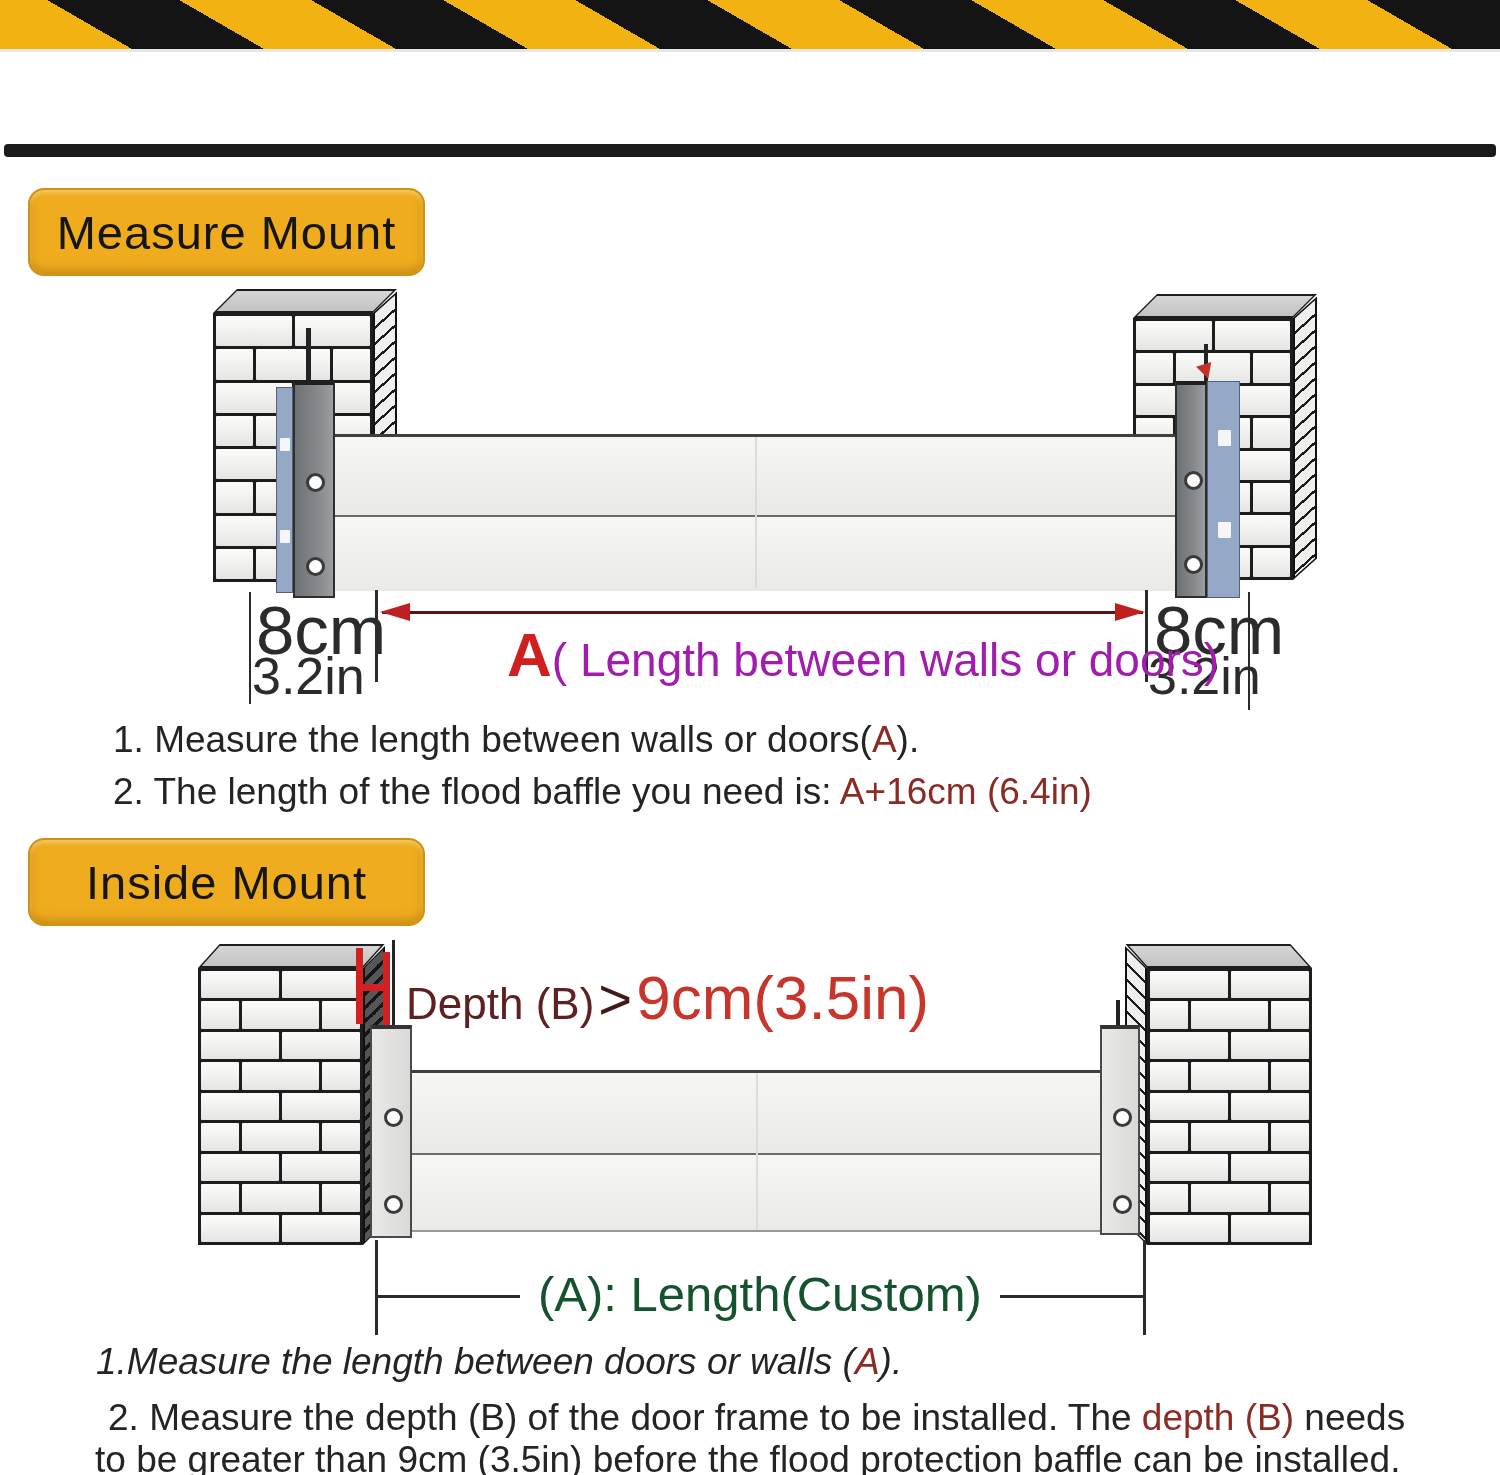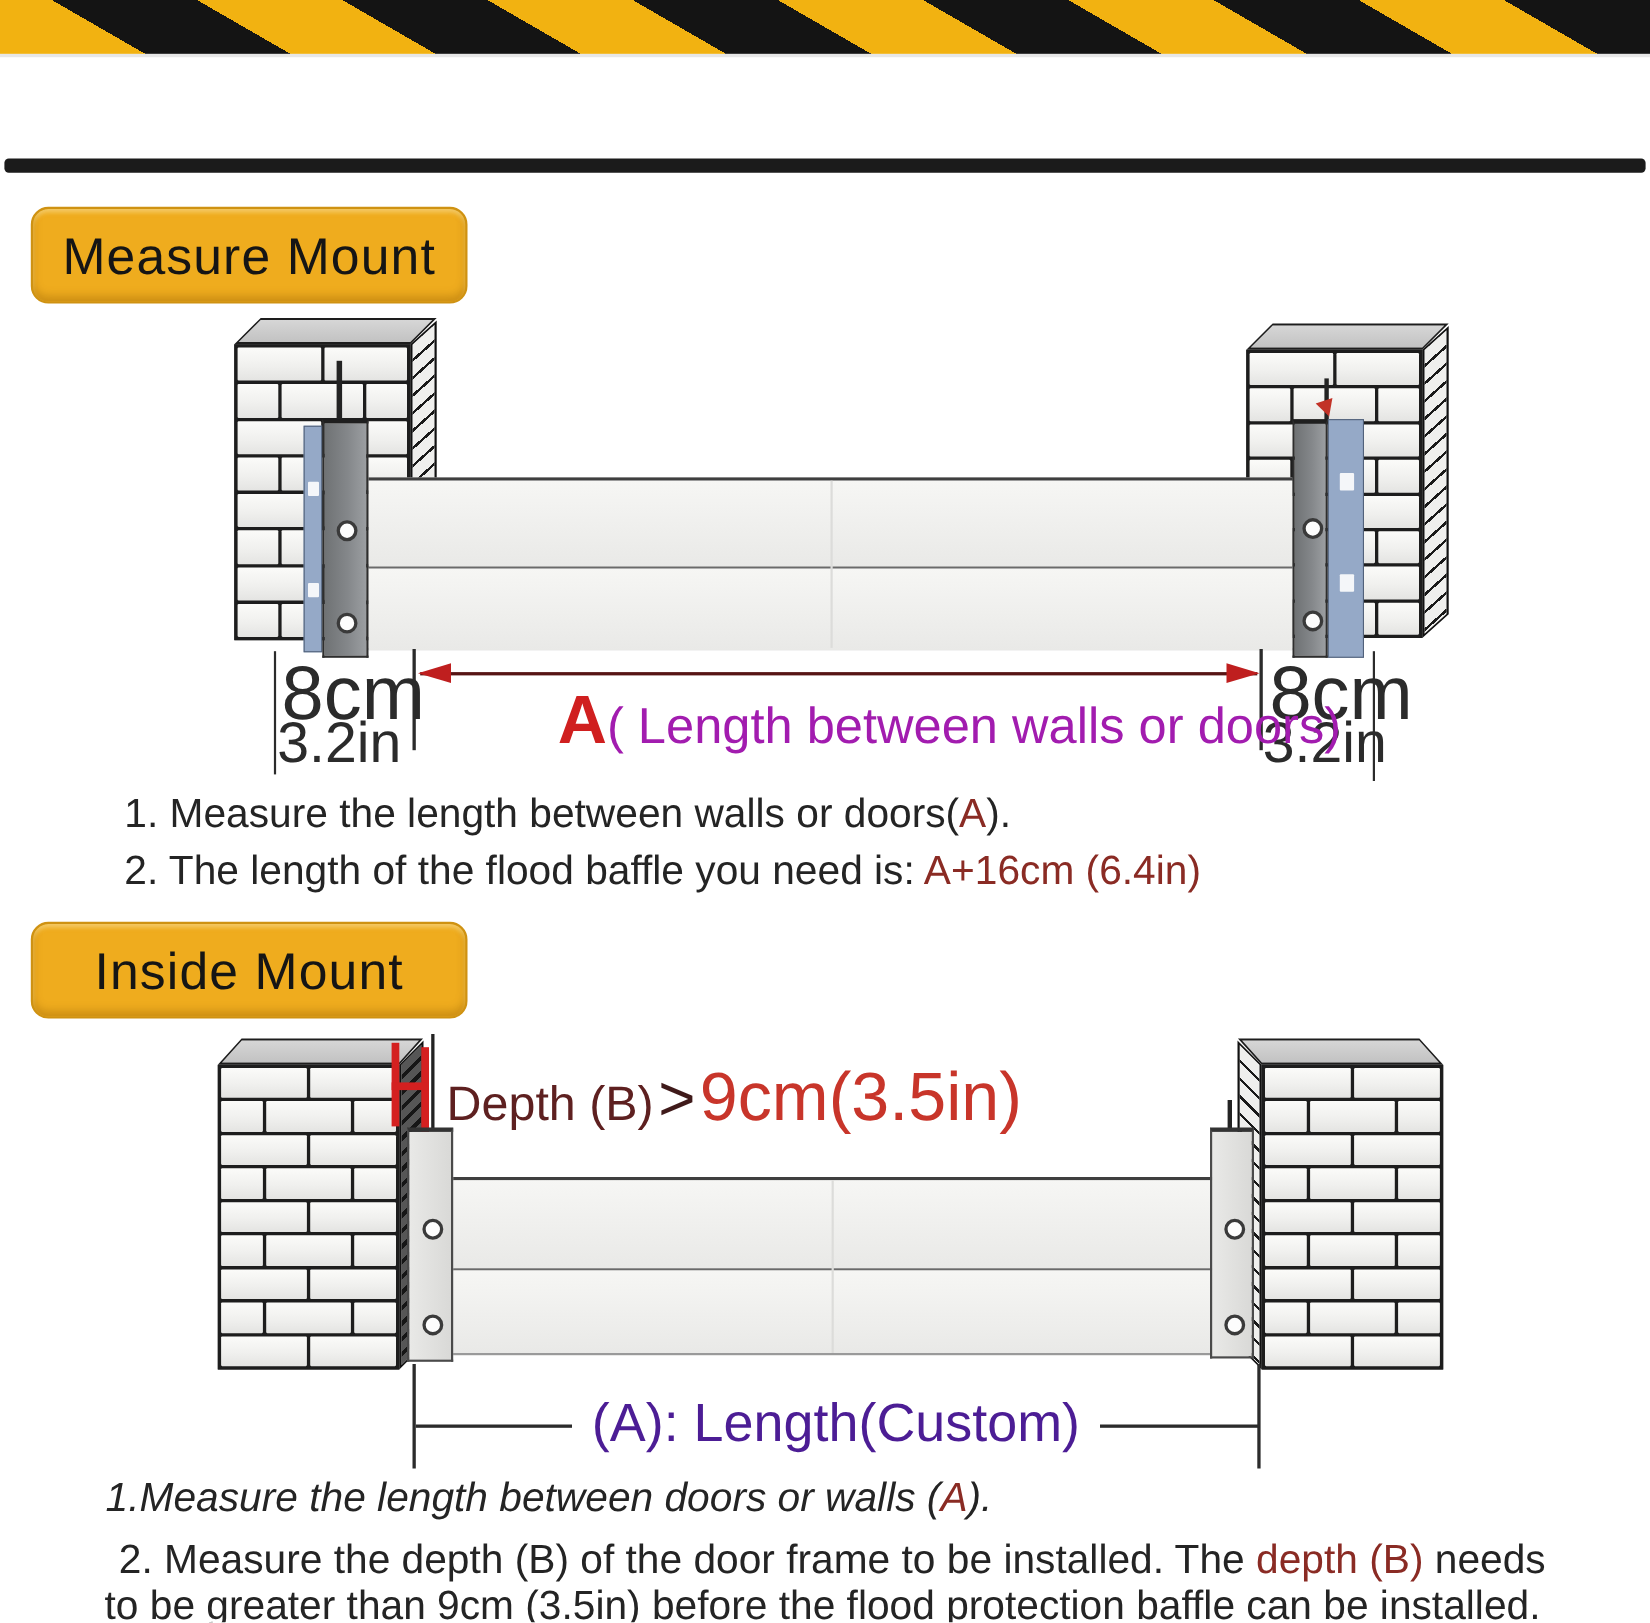--- a/index.html
+++ b/index.html
@@ -69,21 +69,21 @@
   .spanlabel .rest{font-size:46px;color:#a21caf;line-height:1;}
 
   .step{font-size:37px;color:#242424;white-space:nowrap;line-height:1.2;}
   .step .em{color:#8A2B24;}
 
   .depthlabel{display:flex;align-items:baseline;white-space:nowrap;}
   .depth-dark{font-size:44px;color:#5E2020;}
   .depth-gt{font-size:58px;color:#3f1a1a;line-height:.8;margin:0 4px;}
   .depth-red{font-size:62px;color:#C8352A;}
 
-  .inspan{font-size:49px;color:#4c1d95;white-space:nowrap;line-height:1;}
+  .inspan{font-size:49px;color:#14532d;white-space:nowrap;line-height:1;}
 
   .redH{background:#D42020;}
   .minarrow{width:0;height:0;border-left:8px solid transparent;border-right:8px solid transparent;border-top:15px solid #C23227;transform:rotate(-18deg);}
 </style>
 </head>
 <body>
 
 <div id="canvas">
 
   <div class="abs stripes"></div>

